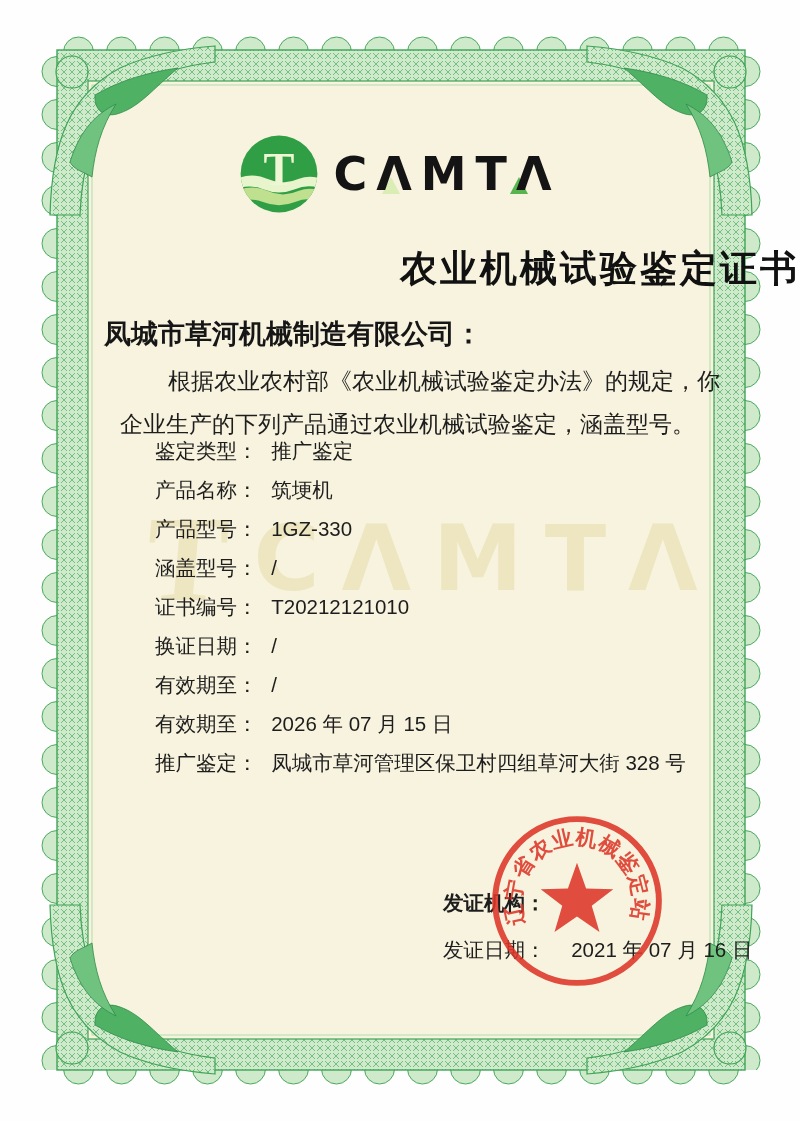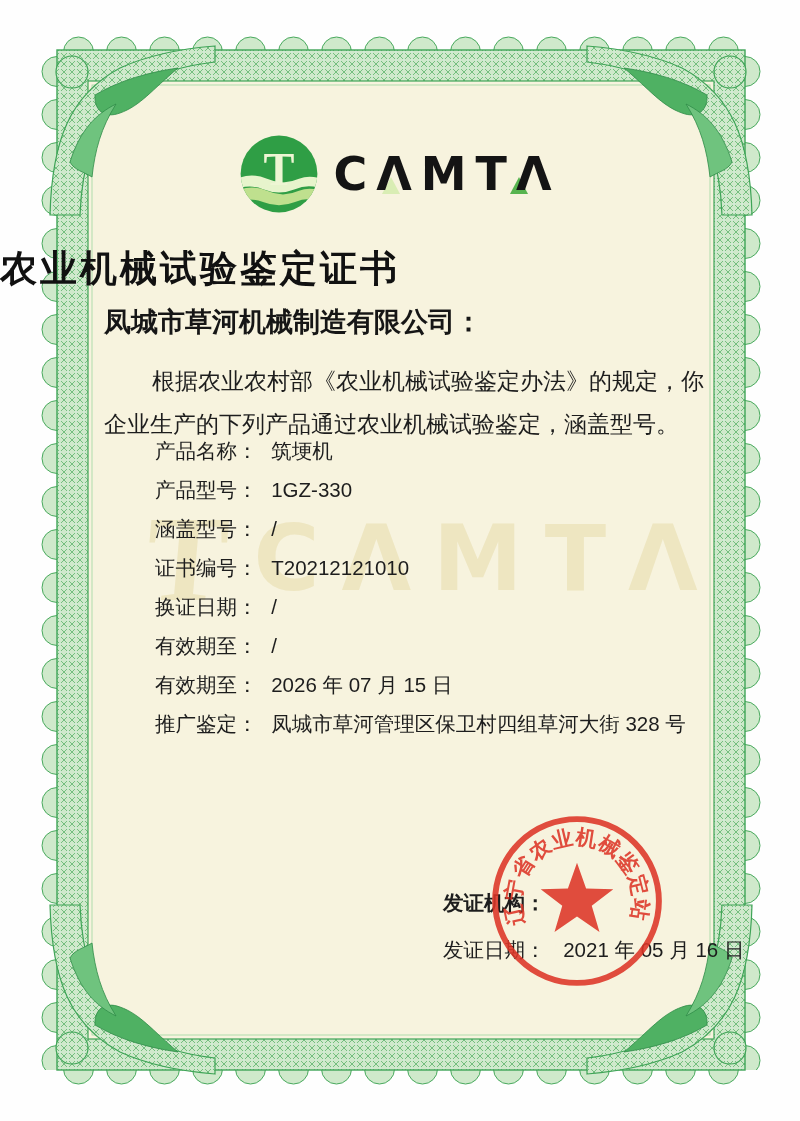--- a/index.html
+++ b/index.html
@@ -13,35 +13,35 @@
             align-items:center;gap:14px;}
   .logo-circle{width:80px;height:80px;}
   .logo-text{position:relative;font-family:"DejaVu Sans",sans-serif;font-size:46px;font-weight:800;
              letter-spacing:9px;color:#141414;line-height:80px;}
   .tri{position:absolute;width:0;height:0;bottom:20px;z-index:0;}
   .tri-light{left:49px;border-left:9px solid transparent;border-right:9px solid transparent;
              border-bottom:17px solid #d9edb4;}
   .tri-green{left:177px;border-left:9px solid transparent;border-right:9px solid transparent;
              border-bottom:17px solid #57b44f;}
 
-  .title{position:absolute;top:244px;left:0;width:100%;text-align:left;
+  .title{position:absolute;top:244px;left:0;width:100%;text-align:right;
          font-family:"Liberation Serif","DejaVu Serif",serif;font-weight:700;font-size:37px;
          letter-spacing:3px;color:#111;}
-  .recipient{position:absolute;left:104px;top:304px;font-size:27px;font-weight:700;color:#161616;}
-  .body-text{position:absolute;left:104px;top:360px;font-size:23px;color:#1d1d1d;line-height:43px;}
+  .recipient{position:absolute;left:104px;top:316px;font-size:27px;font-weight:700;color:#161616;}
+  .body-text{position:absolute;left:120px;top:360px;font-size:23px;color:#1d1d1d;line-height:43px;}
   .body-line{white-space:nowrap;}
   .body-line.indent{padding-left:48px;}
 
   .fields{position:absolute;left:155px;top:440px;font-size:20.5px;color:#1d1d1d;}
   .field-row{margin-bottom:17px;line-height:22px;white-space:nowrap;}
   .f-label{margin-right:8px;}
 
   .footer-issuer{position:absolute;left:443px;top:889px;font-size:20.5px;color:#1d1d1d;z-index:3;font-weight:bold;}
   .footer-date{position:absolute;left:443px;top:936px;font-size:20.5px;color:#1d1d1d;z-index:3;white-space:nowrap;}
-  .footer-date .f-label{margin-right:12px;}
+  .footer-date .f-label{margin-right:20px;}
 
   .seal{position:absolute;left:486px;top:810px;width:182px;height:182px;opacity:.88;z-index:4;}
 
   .watermark{position:absolute;left:146px;top:498px;display:flex;align-items:center;gap:26px;
              color:#e7dcab;opacity:.55;z-index:0;pointer-events:none;}
   .wm-t{font-family:"Liberation Serif","DejaVu Serif",serif;font-size:122px;font-weight:700;
         transform:skewX(-5deg);line-height:1;}
   .wm-text{font-family:"DejaVu Sans",sans-serif;font-size:90px;font-weight:800;letter-spacing:22px;line-height:1;}
 
   .content-layer{position:absolute;inset:0;z-index:2;}
@@ -128,20 +128,24 @@
 
     <div class="recipient">凤城市草河机械制造有限公司：</div>
 
     <div class="body-text">
       <div class="body-line indent">根据农业农村部《农业机械试验鉴定办法》的规定，你</div>
       <div class="body-line">企业生产的下列产品通过农业机械试验鉴定，涵盖型号。</div>
     </div>
 
     <div class="fields">
       <div class="field-row">
+        <span class="f-label">鉴定类型：</span>
+        <span class="f-value">推广鉴定</span>
+      </div>
+      <div class="field-row">
         <span class="f-label">产品名称：</span>
         <span class="f-value">筑埂机</span>
       </div>
       <div class="field-row">
         <span class="f-label">产品型号：</span>
         <span class="f-value">1GZ-330</span>
       </div>
       <div class="field-row">
         <span class="f-label">涵盖型号：</span>
         <span class="f-value">/</span>
@@ -164,21 +168,21 @@
       </div>
       <div class="field-row">
         <span class="f-label">推广鉴定：</span>
         <span class="f-value">凤城市草河管理区保卫村四组草河大街 328 号</span>
       </div>
     </div>
 
     <div class="footer-issuer">发证机构：</div>
     <div class="footer-date">
       <span class="f-label">发证日期：</span>
-      <span class="f-value">2021 年 05 月 16 日</span>
+      <span class="f-value">2021 年 07 月 16 日</span>
     </div>
   </div>
 
   <svg class="seal" viewBox="0 0 200 200">
     <defs>
       <path id="sealArc" d="M43.8 126.2 A62 62 0 1 1 156.2 126.2" fill="none"></path>
     </defs>
     <circle cx="100" cy="100" r="90" fill="none" stroke="#dd3527" stroke-width="6.5"></circle>
     <polygon points="100,58 110,86.2 139.9,87 116.2,105.3 124.7,134 100,117 75.3,134 83.8,105.3 60.1,87 90,86.2" fill="#dd3527"></polygon>
     <text font-size="23" letter-spacing="1" fill="#dd3527" font-family="Liberation Sans, sans-serif" font-weight="700">

